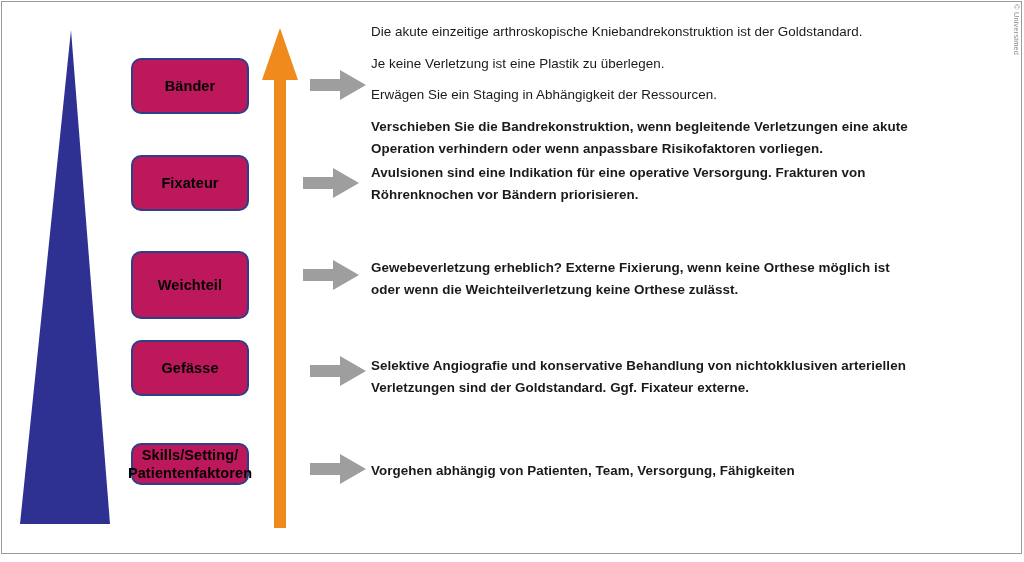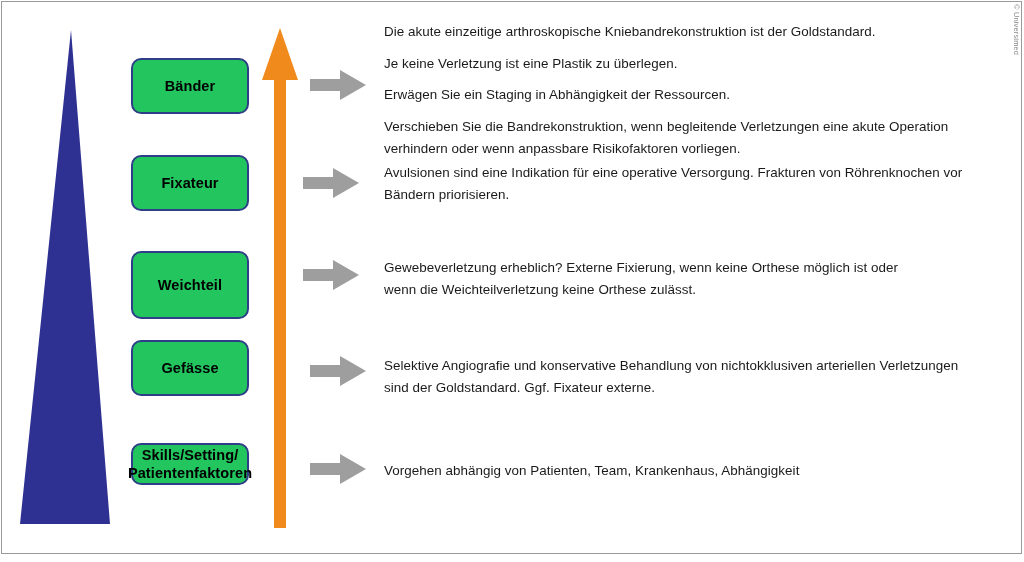--- a/index.html
+++ b/index.html
@@ -46,21 +46,21 @@
     width: 44px;
     height: 500px;
   }
 
   
   .cat-box {
     position: absolute;
     box-sizing: border-box;
     border: 2px solid #2e3f87;
     border-radius: 10px;
-    background: #22c55e;
+    background: #be185d;
     display: flex;
     align-items: center;
     justify-content: center;
     text-align: center;
     color: #000000;
     font-weight: bold;
     font-size: 14.5px;
     line-height: 1.25;
     letter-spacing: 0.1px;
   }
@@ -72,31 +72,32 @@
   
   .gray-arrow {
     position: absolute;
     width: 56px;
     height: 34px;
   }
 
   
   .text-block {
     position: absolute;
-    left: 384px;
+    left: 371px;
     color: #1a1a1a;
     font-size: 13.4px;
     line-height: 1.62;
     letter-spacing: 0.05px;
   }
   .text-block p {
     margin: 0 0 10px 0;
   }
   .text-block p:last-child {
     margin-bottom: 0;
+    font-weight: bold;
   }
 
   
   .copyright {
     position: absolute;
     right: 2px;
     top: 4px;
     width: 14px;
     height: 90px;
   }
@@ -182,20 +183,20 @@
 
   <div class="text-block" style="top:257px; width:538px;">
     <p>Gewebeverletzung erheblich? Externe Fixierung, wenn keine Orthese möglich ist oder wenn die Weichteilverletzung keine Orthese zulässt.</p>
   </div>
 
   <div class="text-block" style="top:355px; width:595px;">
     <p>Selektive Angiografie und konservative Behandlung von nichtokklusiven arteriellen Verletzungen sind der Goldstandard. Ggf. Fixateur externe.</p>
   </div>
 
   <div class="text-block" style="top:460px; width:595px;">
-    <p>Vorgehen abhängig von Patienten, Team, Krankenhaus, Abhängigkeit</p>
+    <p>Vorgehen abhängig von Patienten, Team, Versorgung, Fähigkeiten</p>
   </div>
 
   <div class="copyright">
     <span>© Universimed</span>
   </div>
 
 </div>
 
 </body></html>

